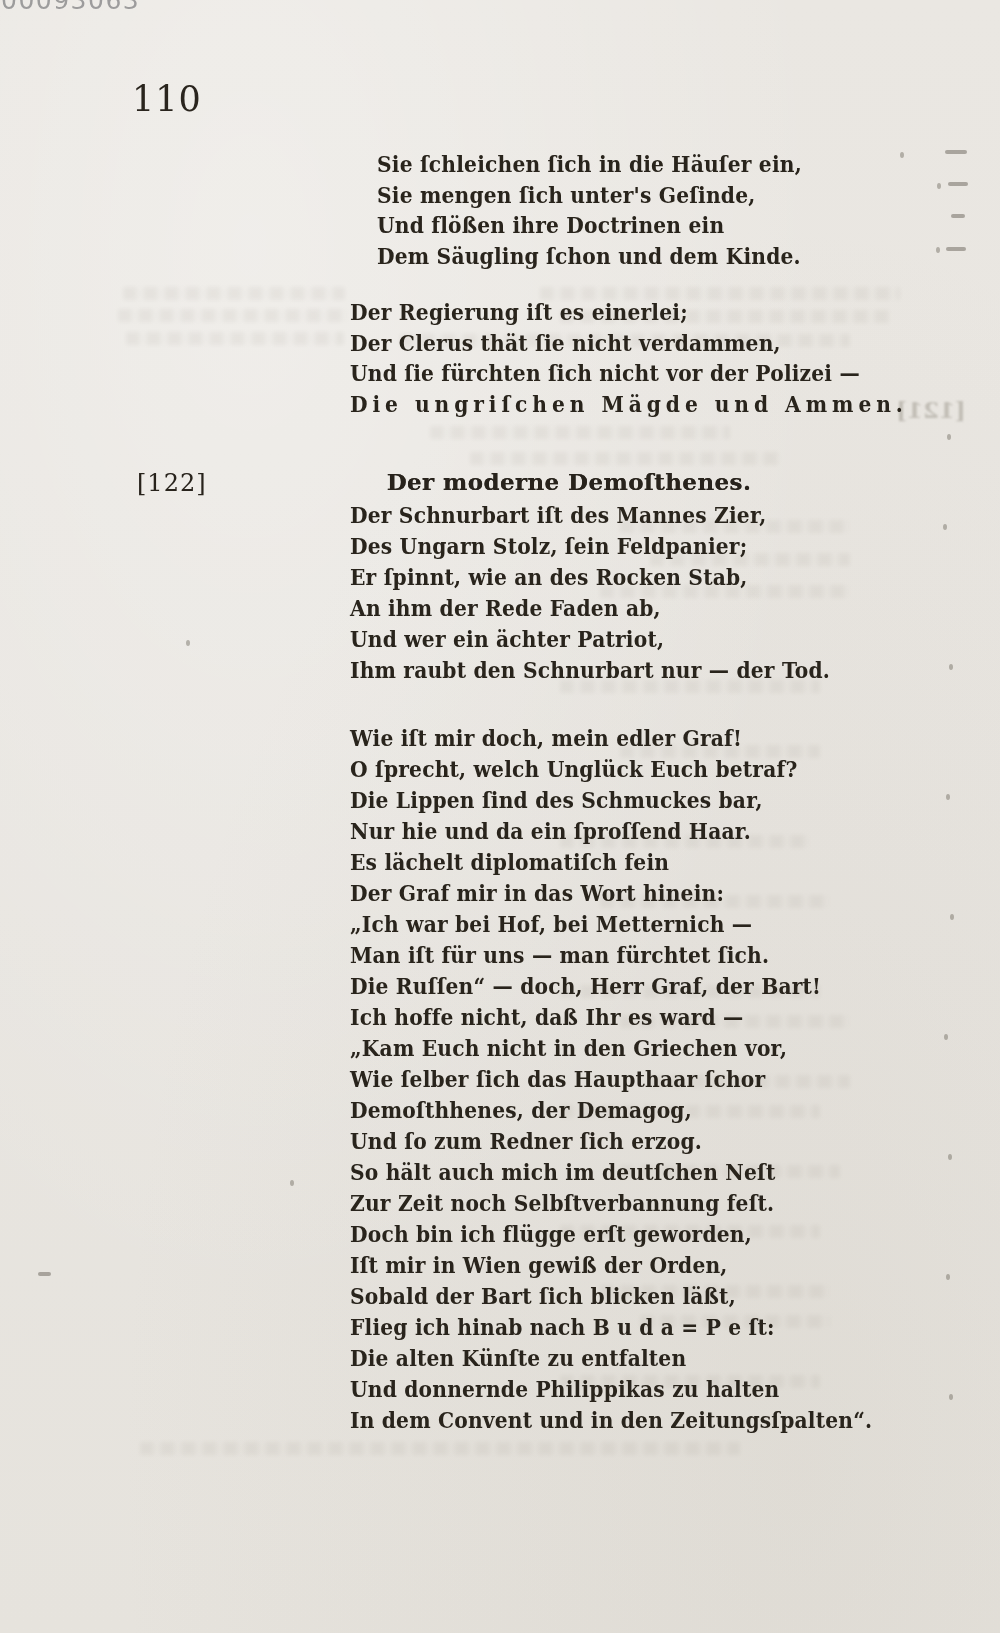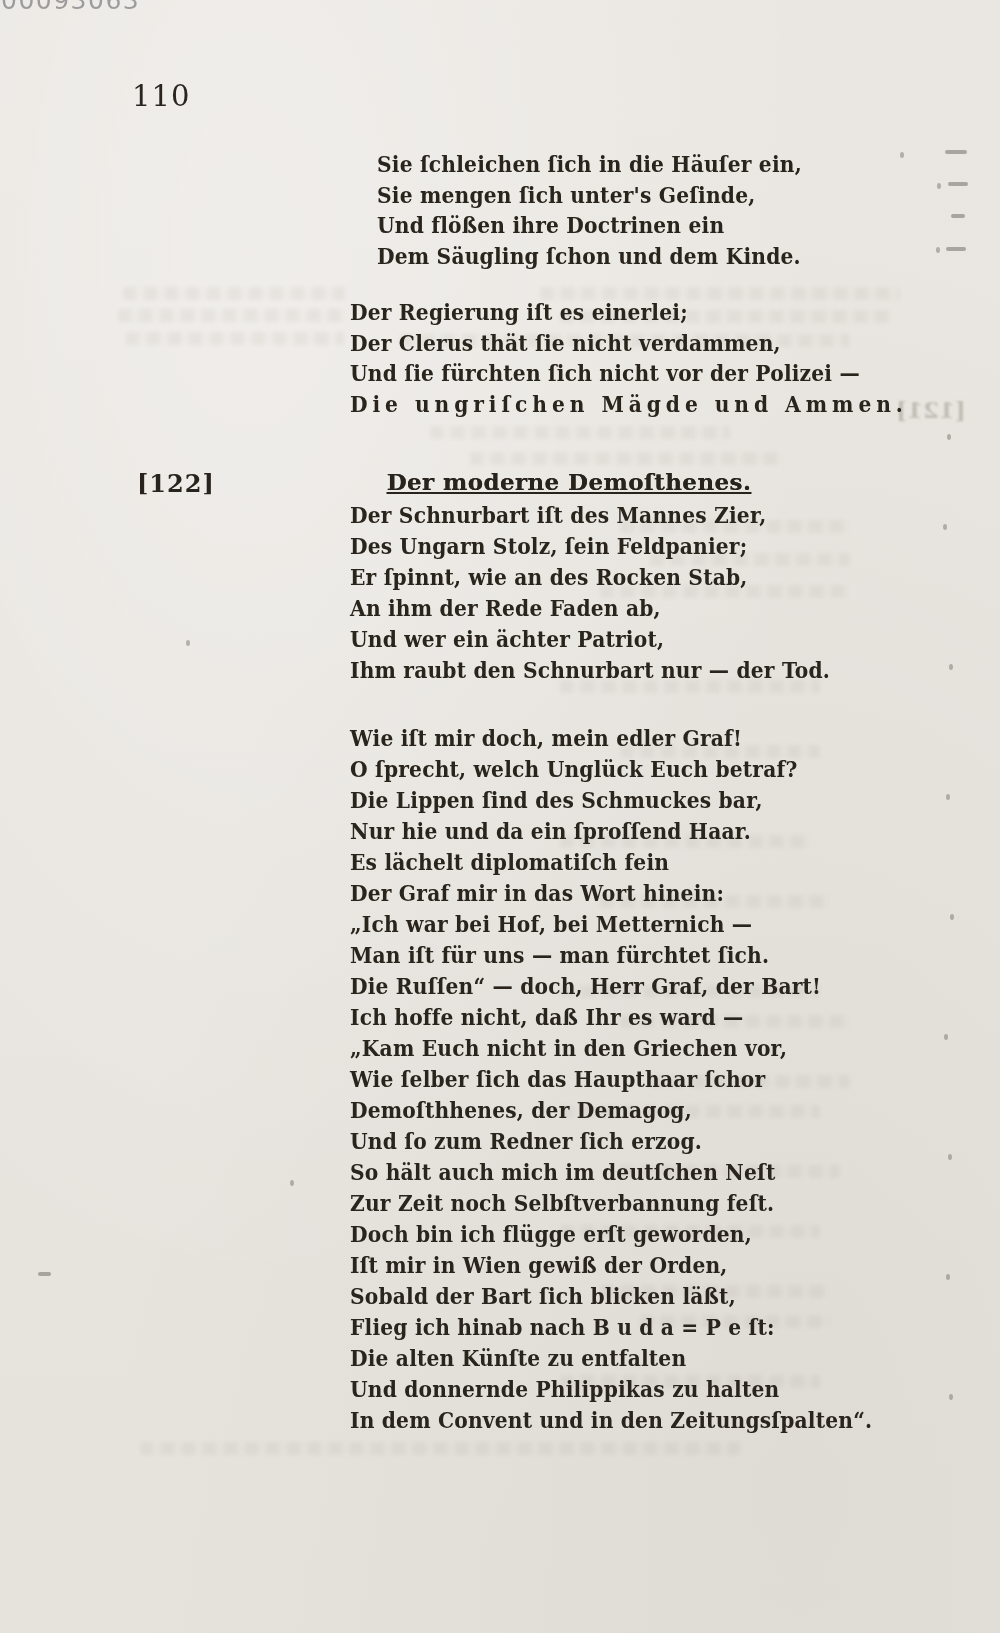--- a/index.html
+++ b/index.html
@@ -17,38 +17,37 @@
     color:#28231c;
   }
   
   .scan-number{
     position:absolute;top:-14px;left:1px;
     font-family:"DejaVu Sans", sans-serif;
     font-size:25px;color:#8f8f90;letter-spacing:1.5px;opacity:.85;
   }
   .page-number{
     position:absolute;top:79px;left:132px;
-    font-size:29px;letter-spacing:1px;color:#2a251e;
+    font-size:35px;letter-spacing:1px;color:#2a251e;
   }
   .stanza{position:absolute;left:350px;font-size:23px;font-weight:bold;
     line-height:30.5px;white-space:nowrap;color:#29241c;}
   .stanza .line{transform:scaleX(.88);transform-origin:0 50%;letter-spacing:.2px;}
   .stanza .line.sperr{letter-spacing:5.6px;}
   .s1{top:149px;margin-left:27px;}
   .s2{top:297px;}
   .s3{top:499px;line-height:31px;}
   .s4{top:722px;line-height:31px;}
   .title-row{position:absolute;top:468px;left:137px;width:723px;height:32px;}
-  .marker{position:absolute;left:0;top:1px;font-size:24px;font-weight:bold;letter-spacing:1px;}
+  .marker{position:absolute;left:0;top:1px;font-size:24px;font-weight:normal;letter-spacing:1px;}
   .poem-title{
     position:absolute;left:212px;top:0;width:440px;text-align:center;
     font-size:23px;font-weight:bold;letter-spacing:.4px;
     text-shadow:0 0 .5px rgba(40,35,28,.9);
     white-space:nowrap;
-    text-decoration:underline;
   }
   
   .ghost{
     position:absolute;height:13px;border-radius:2px;
     background:repeating-linear-gradient(90deg,
       rgba(128,121,108,.26) 0 13px, rgba(128,121,108,.05) 13px 21px);
     filter:blur(2.3px);opacity:.5;
   }
   .ghost.lite{opacity:.32;}
   .ghost-number{

